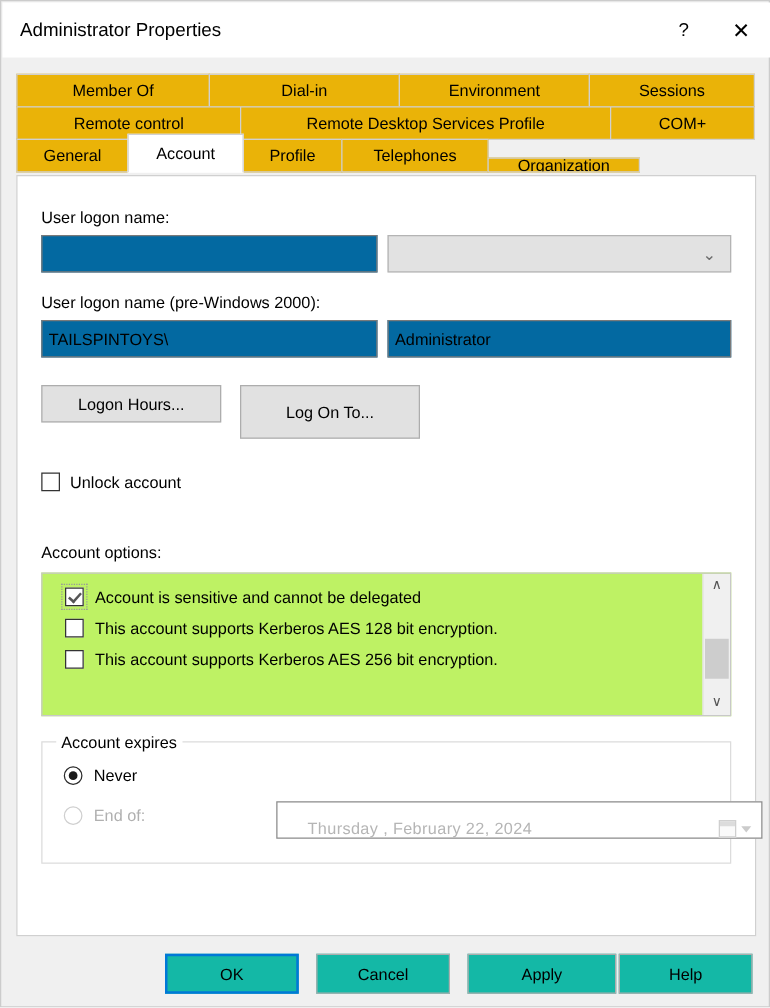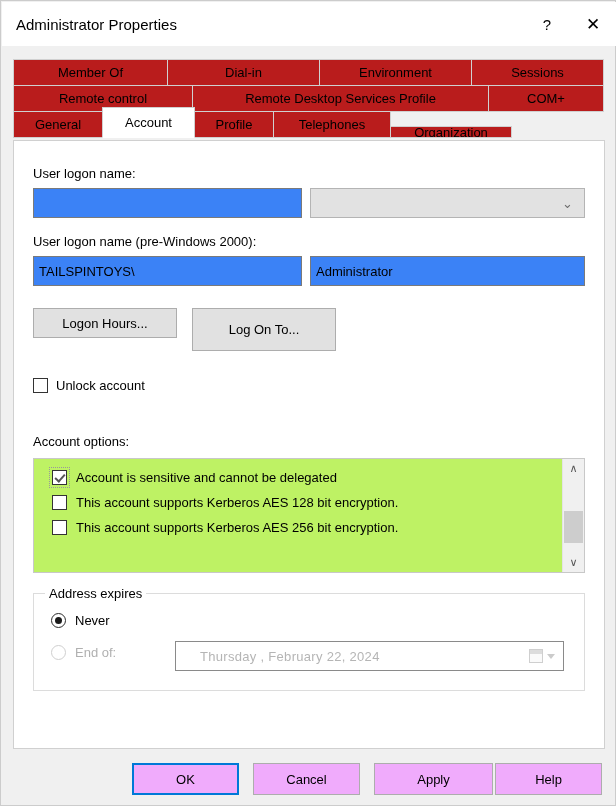--- a/index.html
+++ b/index.html
@@ -71,21 +71,21 @@
     width: 592px;
   }
   .tabrow {
     display: flex;
     height: 27px;
     margin-bottom: -1px;
     position: relative;
   }
   .tab {
     flex: 1;
-    background: #b91c1c;
+    background: #eab308;
     border: 1px solid #d0d0d0;
     margin-right: -1px;
     display: flex;
     align-items: center;
     justify-content: center;
     font-size: 13px;
     color: #000000;
     box-sizing: border-box;
     cursor: default;
     white-space: nowrap;
@@ -134,21 +134,21 @@
     font-size: 13px;
     color: #000000;
     white-space: nowrap;
   }
 
   
   .tbox {
     position: absolute;
     box-sizing: border-box;
     border: 1px solid #7a7a7a;
-    background: #3b82f6;
+    background: #0369a1;
     font-family: "Liberation Sans", sans-serif;
     font-size: 13px;
     color: #000000;
     padding: 0 5px;
     outline: none;
   }
   .combo {
     position: absolute;
     box-sizing: border-box;
     border: 1px solid #b4b4b4;
@@ -309,21 +309,22 @@
   }
   .dim { color: #b0b0b0; }
 
   
   .datefield {
     position: absolute;
     box-sizing: border-box;
     border: 1px solid #8a8a8a;
     background: #ffffff;
     display: flex;
-    align-items: center;
+    align-items: flex-end;
+    margin-left: 46px;
   }
   .datetext {
     margin-left: 24px;
     font-size: 13px;
     color: #b5b5b5;
     white-space: nowrap;
     letter-spacing: 0.3px;
   }
   .cal-wrap {
     margin-left: auto;
@@ -352,21 +353,21 @@
     width: 0; height: 0;
     border-left: 4px solid transparent;
     border-right: 4px solid transparent;
     border-top: 5px solid #cbcbcb;
   }
 
   
   .footer-btn {
     position: absolute;
     box-sizing: border-box;
-    background: #f0abfc;
+    background: #14b8a6;
     border: 1px solid #adadad;
     font-family: "Liberation Sans", sans-serif;
     font-size: 13px;
     color: #000000;
     cursor: default;
     padding: 0;
   }
   .footer-btn.default {
     border: 2px solid #0078d7;
   }
@@ -464,21 +465,21 @@
 
       <div class="scroll">
         <div class="sc-arrow up">∧</div>
         <div class="sc-thumb" style="top:52px; height:32px;"></div>
         <div class="sc-arrow down">∨</div>
       </div>
 
     </div>
 
     <div class="group" style="left:19px; top:452px; width:552px; height:98px;">
-      <span class="group-title">Address expires</span>
+      <span class="group-title">Account expires</span>
 
       <div class="rrow" style="left:17px; top:19px;">
         <span class="radio sel"></span>
         <span>Never</span>
       </div>
 
       <div class="rrow" style="left:17px; top:51px;">
         <span class="radio disabled"></span>
         <span class="dim">End of:</span>
       </div>

